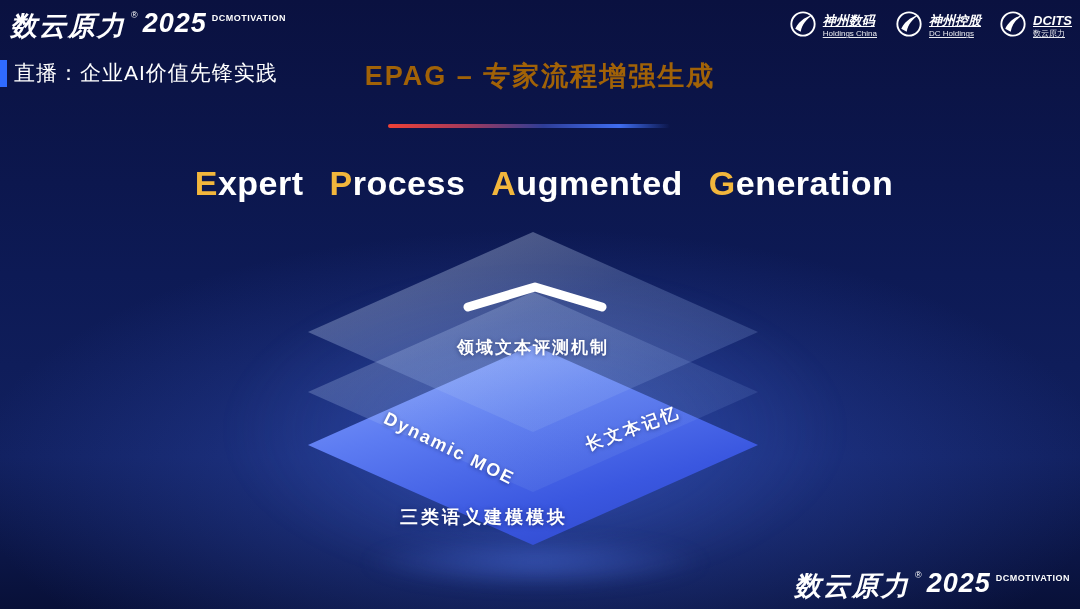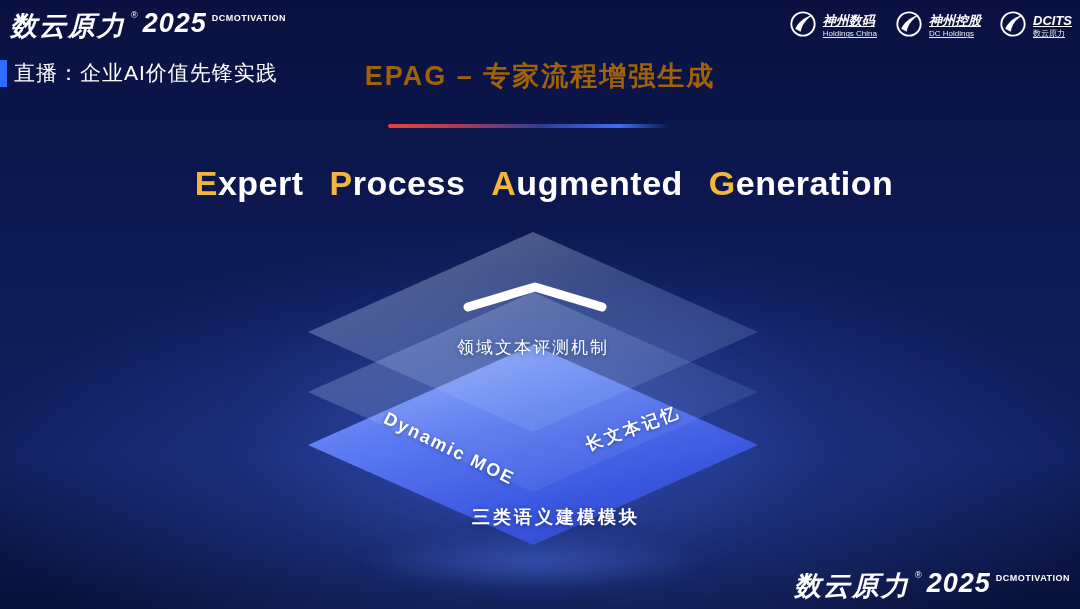--- a/index.html
+++ b/index.html
@@ -54,26 +54,26 @@
   .layer-blue-shadow { position: absolute; left: 360px; top: 535px; width: 350px; height: 55px; z-index: 0;
     background: radial-gradient(ellipse at center, rgba(90,130,255,0.40) 0%, rgba(90,130,255,0) 70%); filter: blur(8px); }
   .layer-mid { top: 292px; z-index: 2;
     background: linear-gradient(160deg, rgba(215,230,255,0.32) 0%, rgba(150,180,240,0.17) 55%, rgba(120,150,225,0.10) 100%); }
   .layer-top { top: 232px; z-index: 3;
     background: linear-gradient(160deg, rgba(232,241,255,0.40) 0%, rgba(172,197,246,0.24) 45%, rgba(140,170,235,0.15) 100%); }
 
   
   .chevron { position: absolute; left: 460px; top: 280px; z-index: 4; }
   .label-top { position: absolute; left: 413px; top: 336px; width: 240px; text-align: center; z-index: 4;
-    font-size: 17px; font-weight: normal; letter-spacing: 2px; text-shadow: 0 1px 4px rgba(10,20,70,0.5); }
+    font-size: 17px; font-weight: bold; letter-spacing: 2px; text-shadow: 0 1px 4px rgba(10,20,70,0.5); }
   .label-dynamic { position: absolute; left: 385px; top: 407px; z-index: 4; transform: rotate(26deg); transform-origin: left center;
     font-size: 18px; font-weight: 600; letter-spacing: 2px; color: #ffffff; text-shadow: 0 1px 4px rgba(10,20,70,0.5); }
   .label-long { position: absolute; left: 586px; top: 434px; z-index: 4; transform: rotate(-20deg); transform-origin: left center;
     font-size: 17px; font-weight: 600; letter-spacing: 3px; text-shadow: 0 1px 4px rgba(10,20,70,0.5); }
-  .label-bottom { position: absolute; left: 400px; top: 505px; width: 240px; text-align: right; z-index: 4;
+  .label-bottom { position: absolute; left: 400px; top: 505px; width: 240px; text-align: left; z-index: 4;
     font-size: 18px; font-weight: bold; letter-spacing: 3px; text-shadow: 0 1px 5px rgba(10,20,80,0.6); }
 </style>
 </head>
 <body>
 
 <div class="brand brand-top">
   <span class="brand-name">数云原力</span>
   <span class="brand-reg">®</span>
   <span class="brand-year">2025</span>
   <span class="brand-tag">

